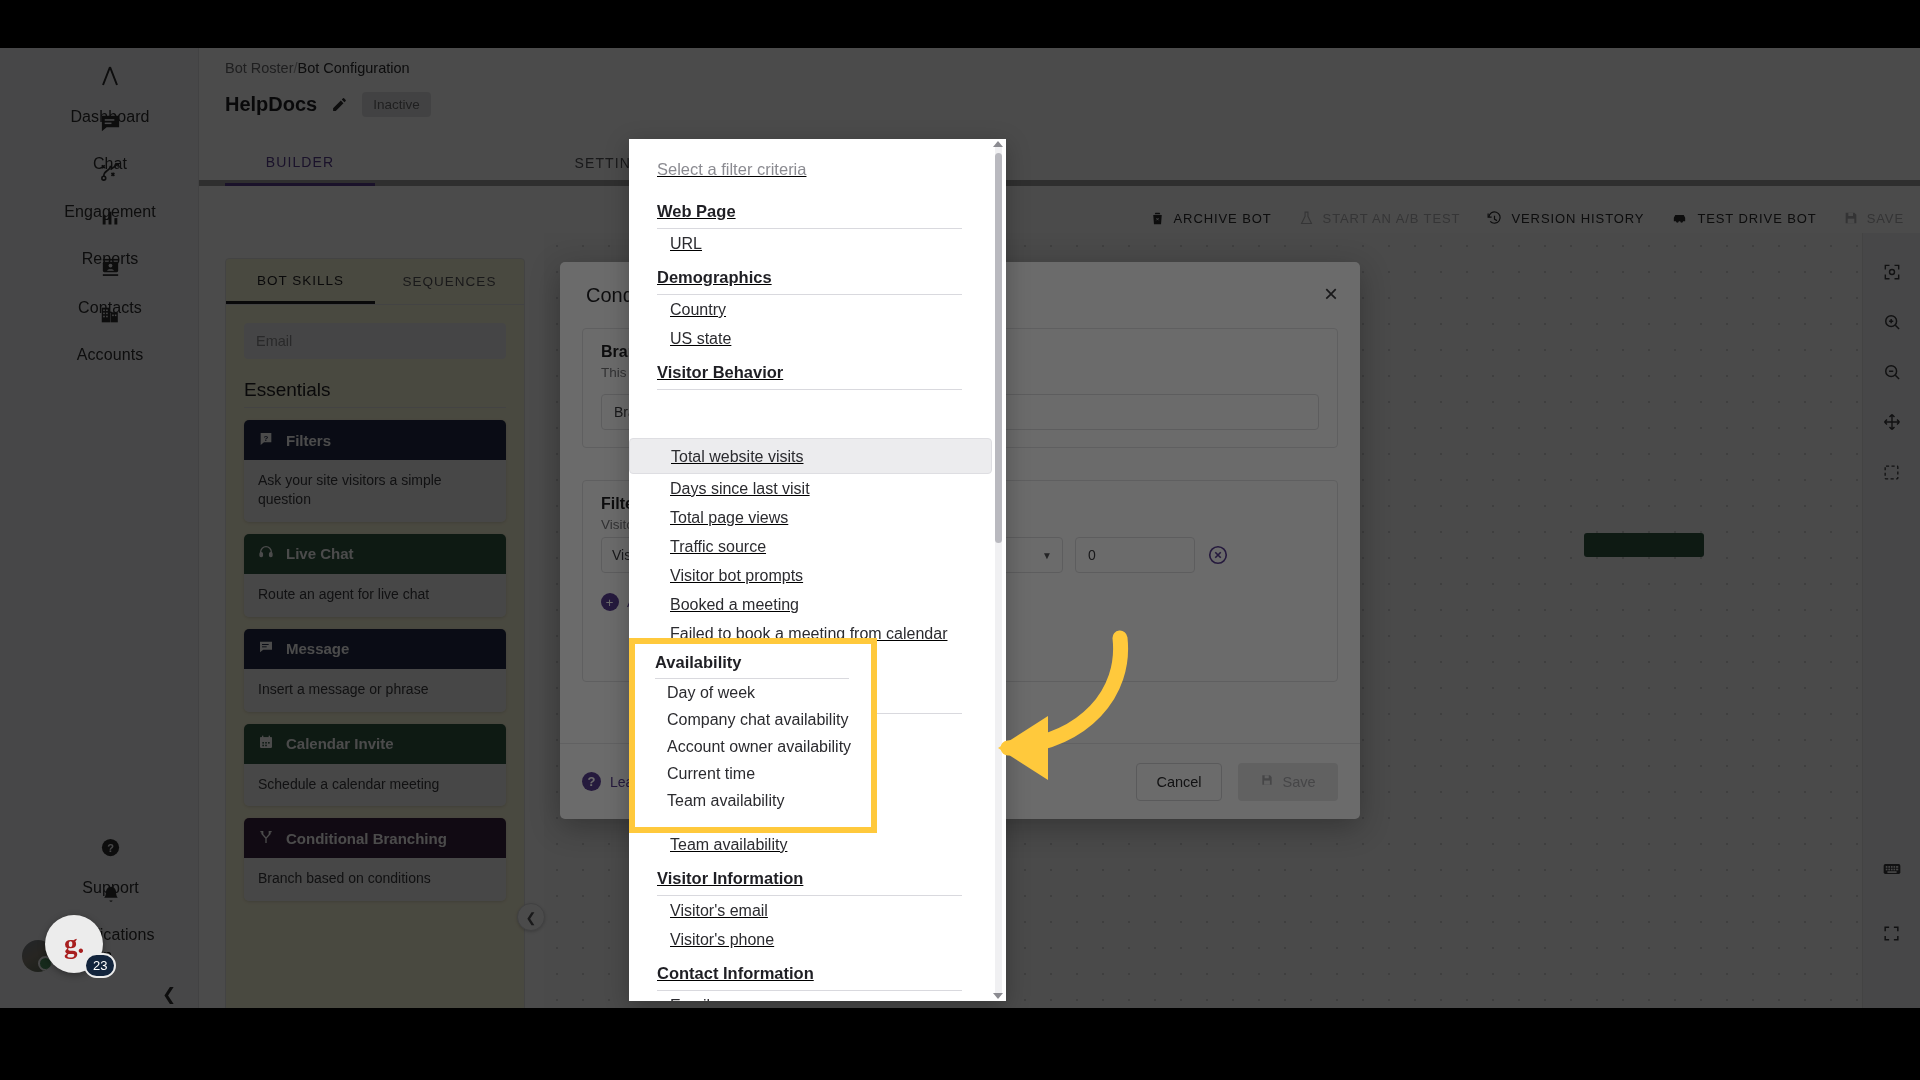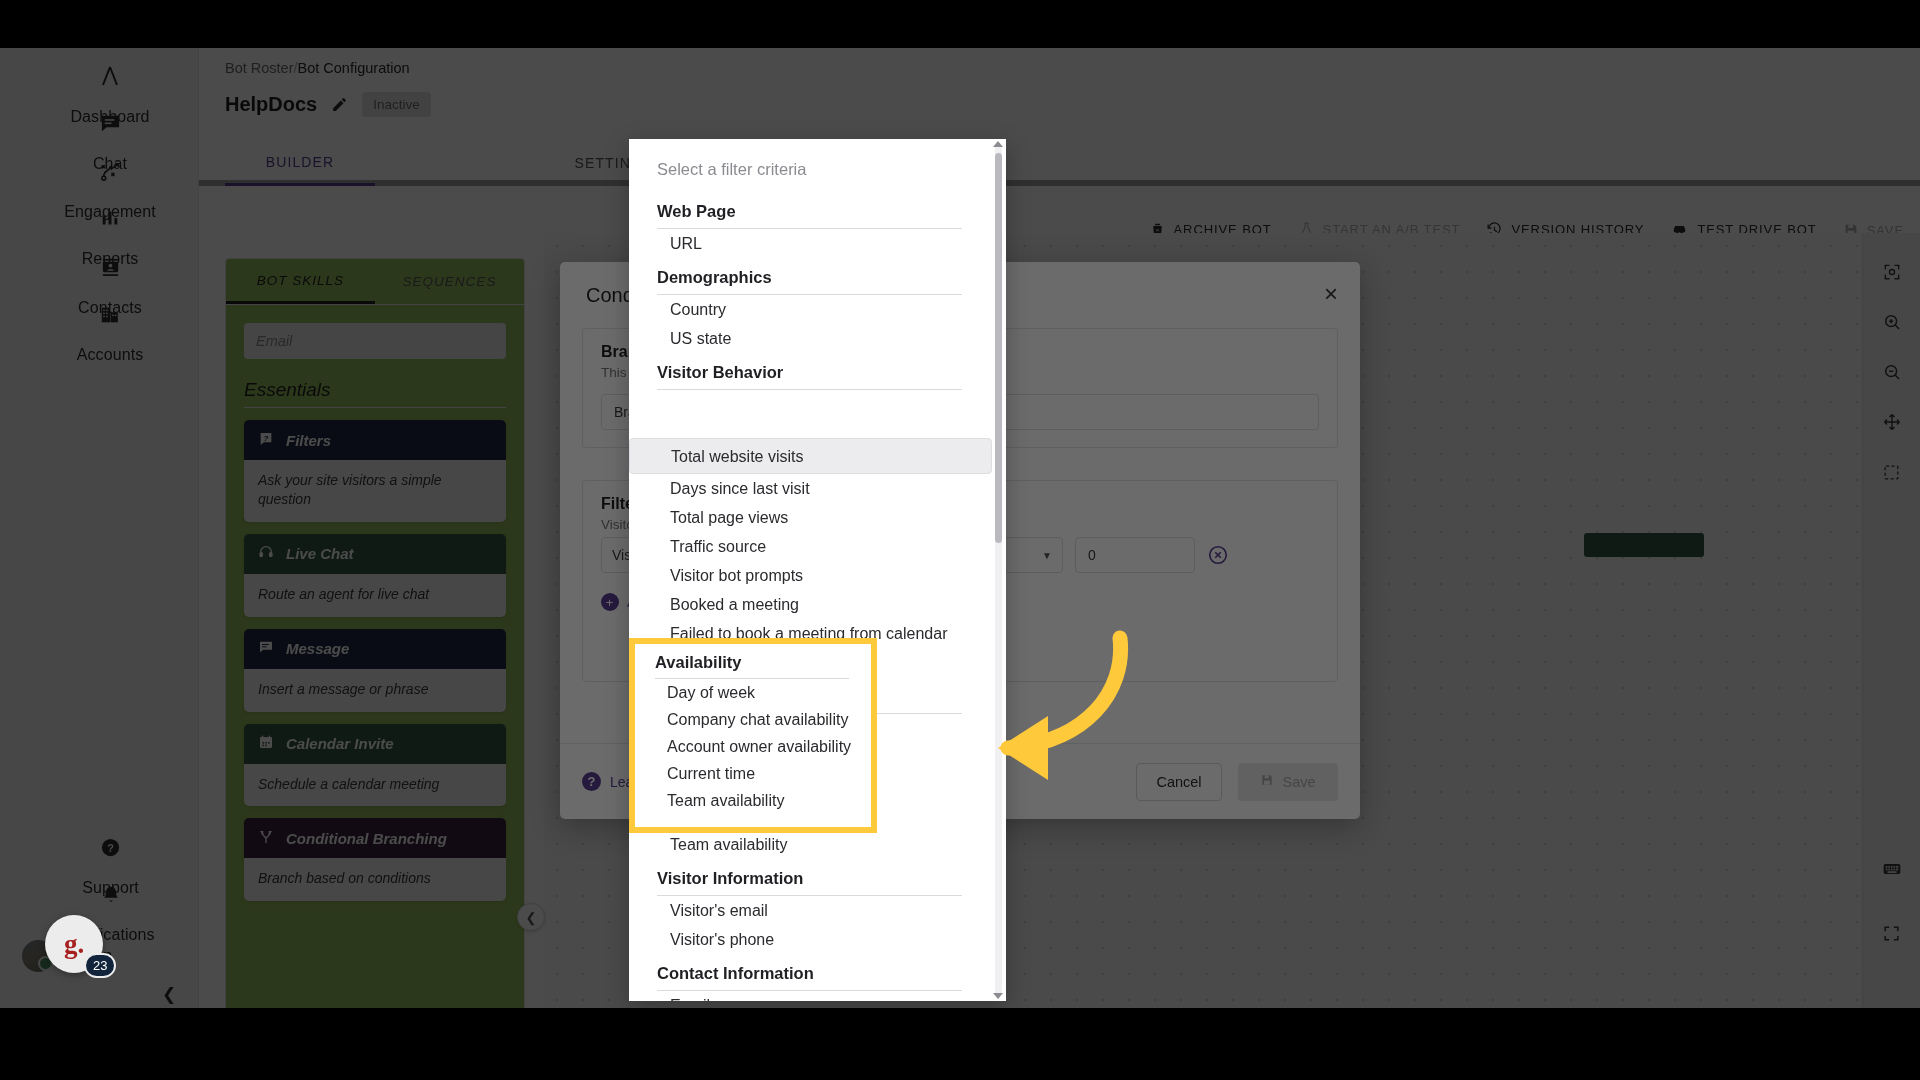--- a/index.html
+++ b/index.html
@@ -91,37 +91,36 @@
   }
   .tab {
     position: absolute; top: 0; height: 46px;
     display: flex; align-items: center; justify-content: center;
     font-size: 14px; letter-spacing: 1.1px; color: #55555c; cursor: pointer;
   }
   .tab.active { color: #6633cc; border-bottom: 3px solid #6633cc; font-weight: 500;}
 
   .toolbar {
     position: absolute; right: 16px; top: 150px;
-    display: flex; align-items: flex-end; gap: 26px; height: 40px;
+    display: flex; align-items: center; gap: 26px; height: 40px;
   }
   .tool-btn {
     display: flex; align-items: center; gap: 8px;
     font-size: 13px; letter-spacing: .9px; color: #2b2b2f; cursor: pointer;
   }
   .tool-btn.disabled { color: #b5b5ba; cursor: default; }
   .tool-btn.save { color: #b0b0b6; }
   .tool-btn svg { display: block; }
 
   
   .skills-panel {
     position: absolute; left: 26px; top: 210px;
     width: 300px; height: 790px;
-    background: #84cc16; border: 1px solid #e4e4e7;
+    background: #fef9c3; border: 1px solid #e4e4e7;
     border-radius: 4px;
-    font-style: italic;
   }
   .skill-tabs { display: flex; height: 46px; border-bottom: 1px solid #e4e4e7; }
   .skill-tab {
     flex: 1; display: flex; align-items: center; justify-content: center;
     font-size: 13.5px; letter-spacing: 1px; color: #55555c; cursor: pointer;
   }
   .skill-tab.active { color: #1f1f24; border-bottom: 3px solid #1f1f24; }
   .search-box {
     margin: 18px 18px 0 18px; height: 36px;
     background: #ececee; border-radius: 4px;
@@ -263,21 +262,21 @@
   }
 
   
   .dropdown {
     position: absolute; left: 629px; top: 139px;
     width: 377px; height: 862px;
     background: #ffffff; z-index: 40;
     box-shadow: 0 6px 22px rgba(0,0,0,.26);
     overflow: hidden;
   }
-  .dd-scroll-area { position: absolute; inset: 0 14px 0 0; overflow: hidden; }
+  .dd-scroll-area { position: absolute; inset: 0 14px 0 0; overflow: hidden; text-decoration: underline; }
   .dd-placeholder {
     padding: 21px 0 13px 28px; font-size: 16.5px; color: #8b8b91;
   }
   .dd-group {
     margin: 10px 30px 0 28px; padding-bottom: 7px;
     font-size: 16.5px; font-weight: bold; color: #1f1f24;
     border-bottom: 1px solid #d9d9de;
   }
   .dd-item {
     padding: 5px 0 5px 41px; font-size: 16px; color: #2b2b2f;

